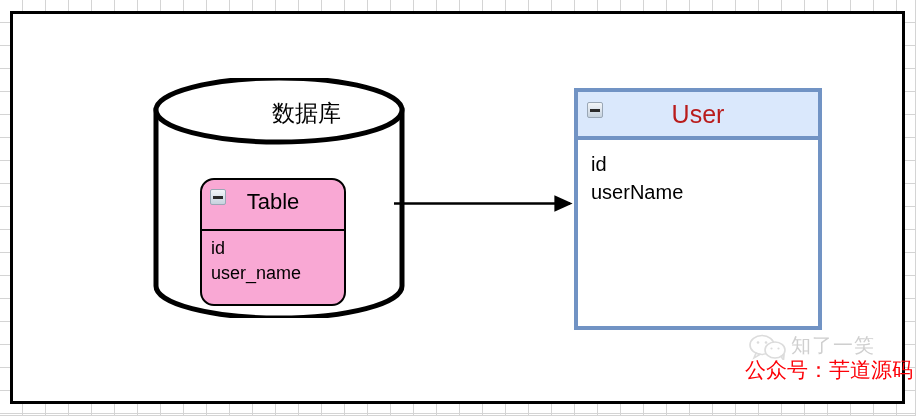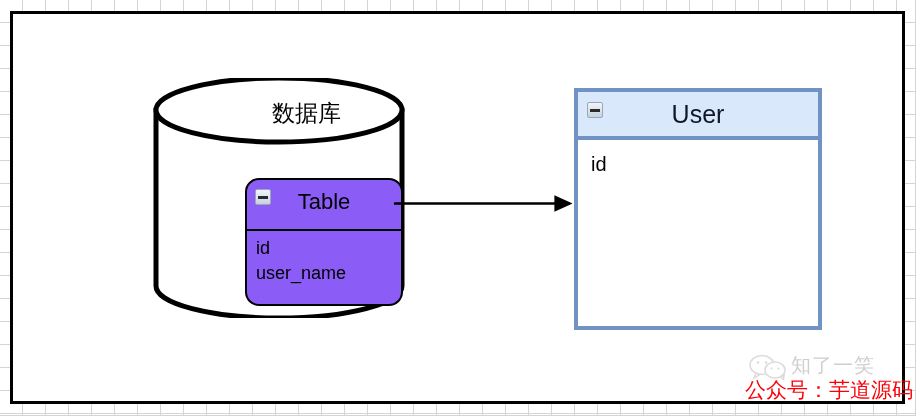--- a/index.html
+++ b/index.html
@@ -57,27 +57,26 @@
     width: 130px;
     text-align: right;
     font-size: 23px;
     color: #000;
     white-space: nowrap;
   }
   
   #table-entity {
     position: absolute;
     left: 200px; top: 178px;
-    width: 158px; height: 128px;
-    background: #8b5cf6;
+    width: 146px; height: 128px;
+    background: #f9a8d4;
     border: 2.5px solid #000000;
     border-radius: 14px;
     box-sizing: border-box;
     overflow: hidden;
-    margin-left: 45px;
   }
   #table-header {
     position: relative;
     height: 51px;
     border-bottom: 2.5px solid #000000;
     box-sizing: border-box;
   }
   #table-title {
     position: absolute;
     left: 0; right: 0; top: 9px;
@@ -131,32 +130,32 @@
     height: 48px;
     background: #dae8fc;
     border-bottom: 4px solid #7193c4;
     box-sizing: border-box;
   }
   #user-title {
     position: absolute;
     left: 0; right: 0; top: 8px;
     text-align: center;
     font-size: 25px;
-    color: #0f172a;
+    color: #b91c1c;
   }
   #user-body {
     padding: 10px 0 0 13px;
     font-size: 20px;
     line-height: 28px;
     color: #000;
   }
   
   #wm {
     position: absolute;
-    left: 745px; top: 352px;
+    left: 745px; top: 332px;
     width: 170px;
     height: 52px;
   }
   #wm-logo {
     position: absolute;
     left: 3px; top: 2px;
     width: 40px; height: 26px;
   }
   #wm-brand {
     position: absolute;
@@ -211,20 +210,21 @@
     <line x1="2" y1="15.5" x2="178" y2="15.5" stroke="#000000" stroke-width="2.6" marker-end="url(#arrowhead)"></line>
   </svg>
 
   <div id="user-entity">
     <div id="user-header">
       <span class="minus-btn" id="user-minus"></span>
       <div id="user-title">User</div>
     </div>
     <div id="user-body">
       <div>id</div>
+      <div>userName</div>
     </div>
   </div>
 
   <div id="wm">
     <svg id="wm-logo" viewBox="0 0 40 26">
       <ellipse cx="14" cy="11" rx="12" ry="9.5" fill="none" stroke="#dcdcdc" stroke-width="1.6"></ellipse>
       <path d="M8,19 L6,24 L12,20.5 Z" fill="none" stroke="#dcdcdc" stroke-width="1.6"></path>
       <circle cx="10" cy="8.5" r="1.3" fill="#dcdcdc"></circle>
       <circle cx="18" cy="8.5" r="1.3" fill="#dcdcdc"></circle>
       <ellipse cx="27" cy="16" rx="10" ry="8" fill="#ffffff" stroke="#dcdcdc" stroke-width="1.6"></ellipse>

